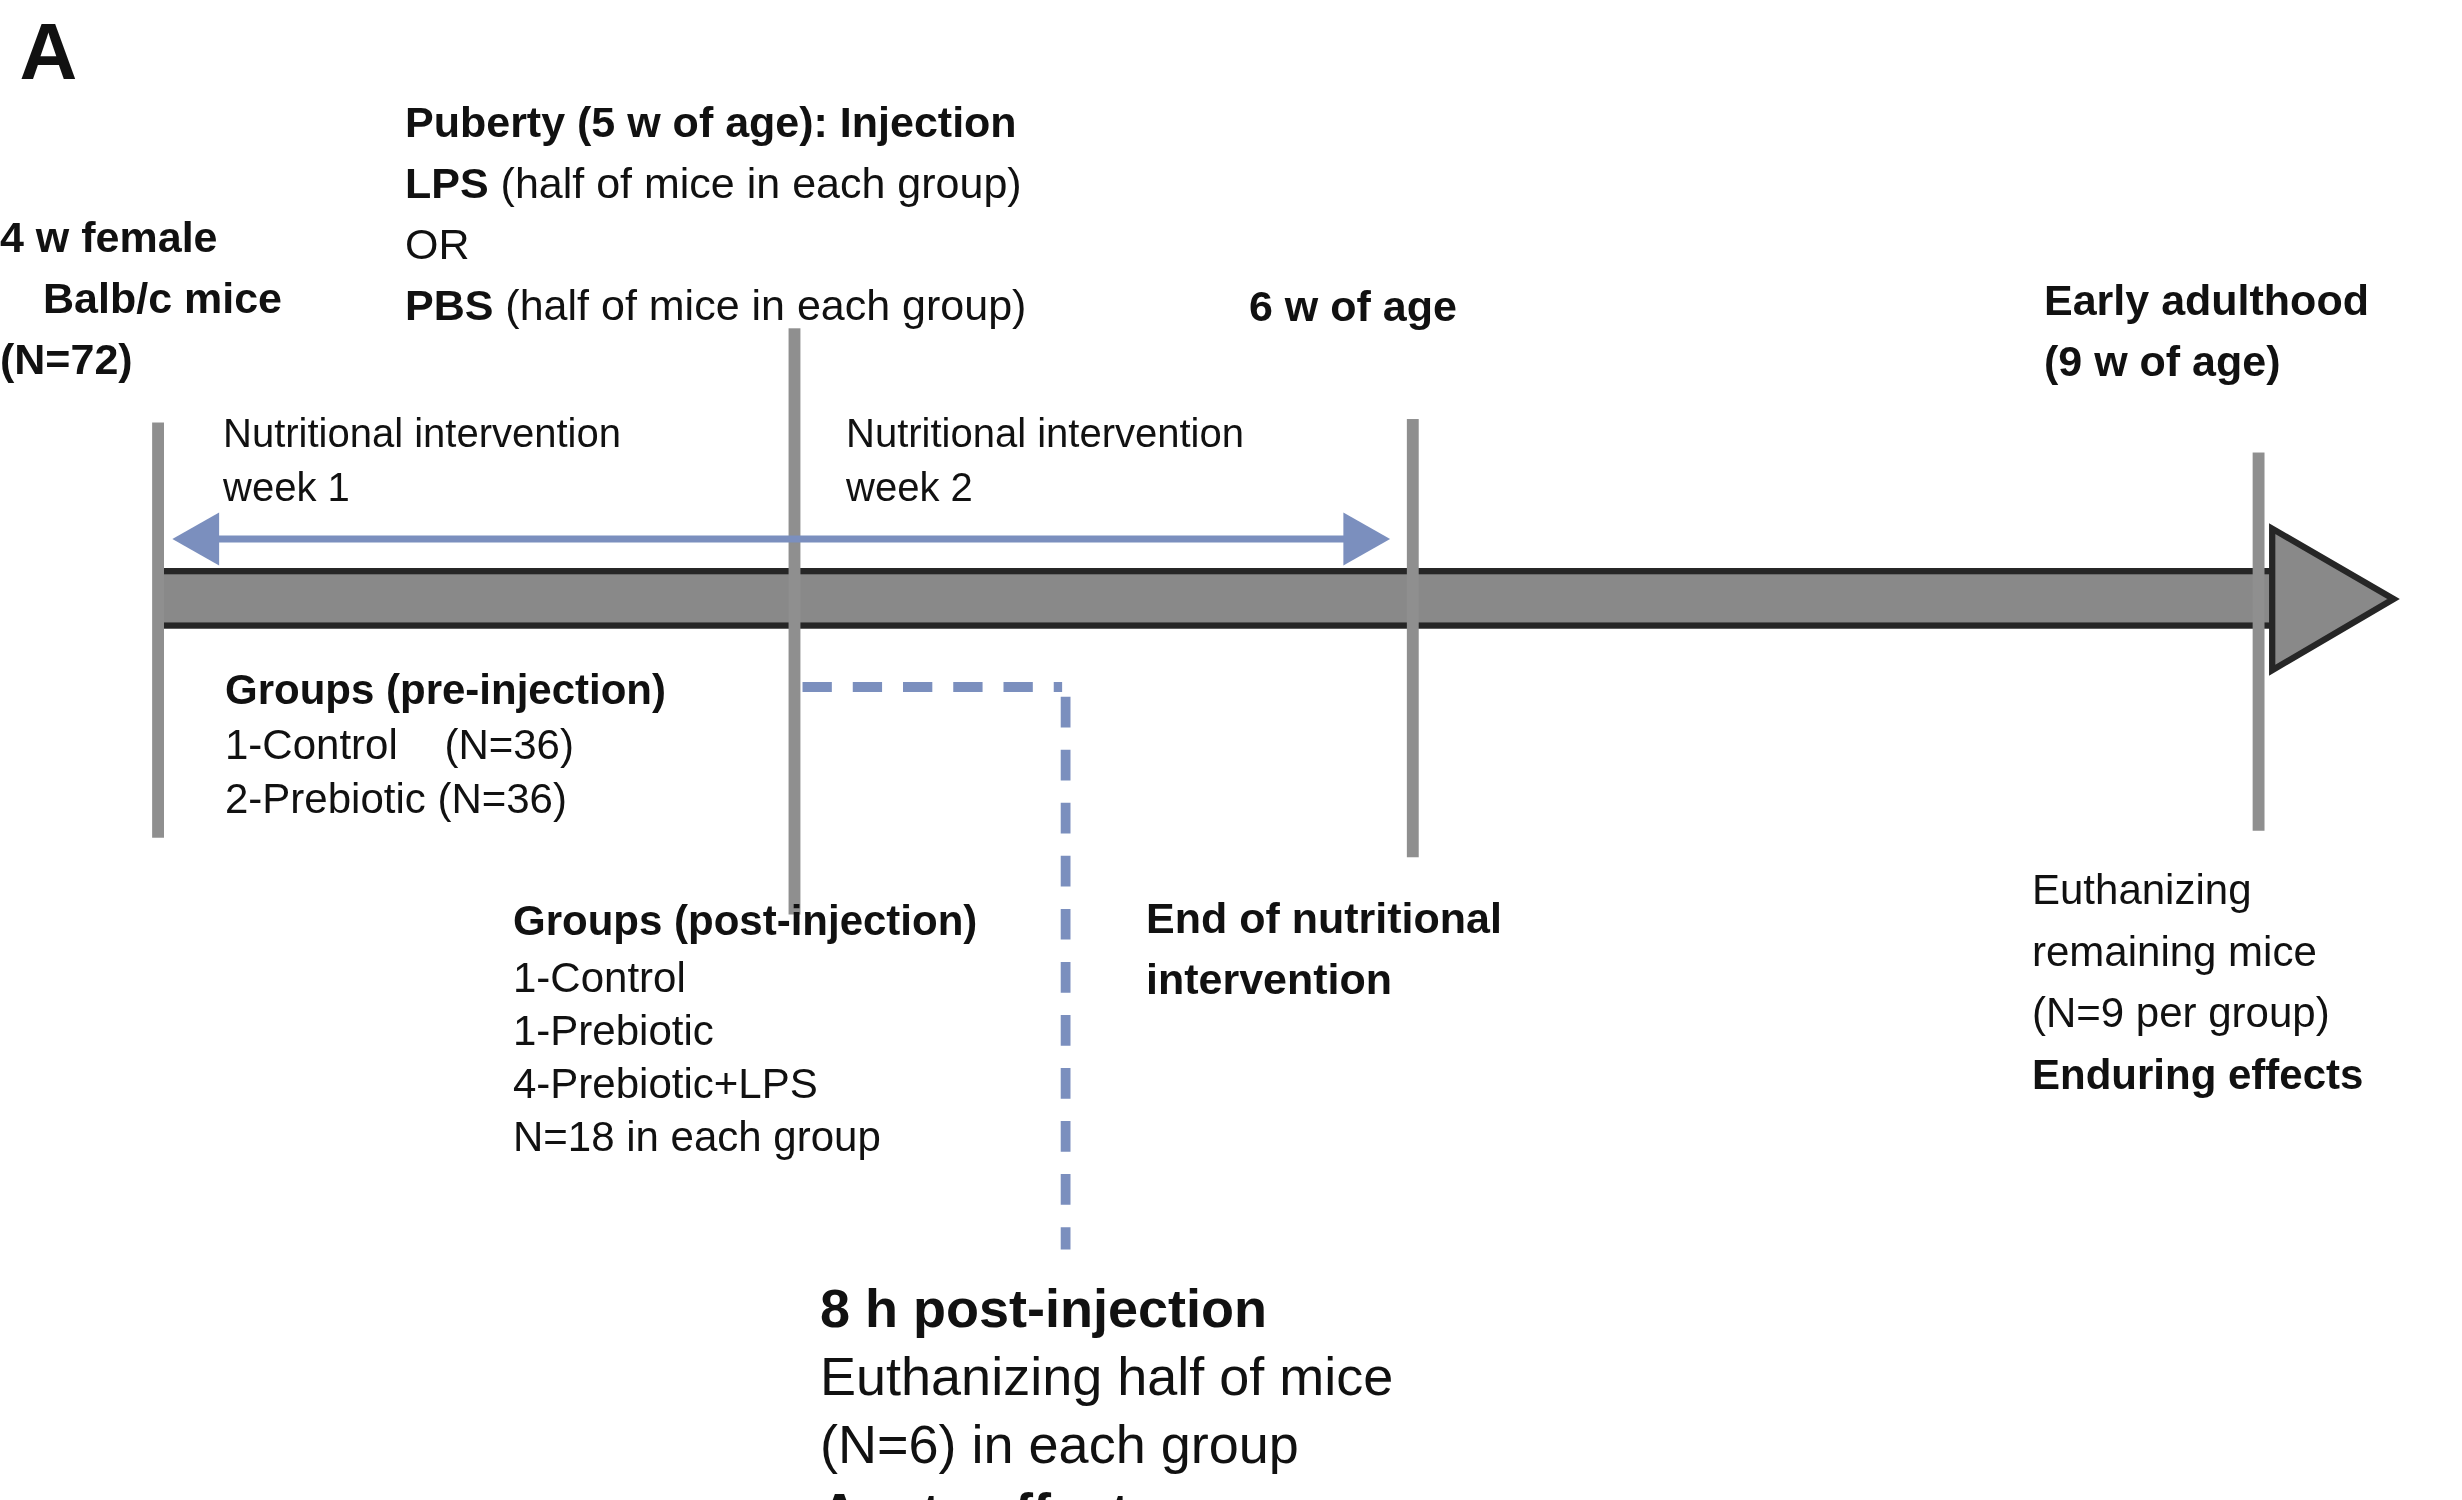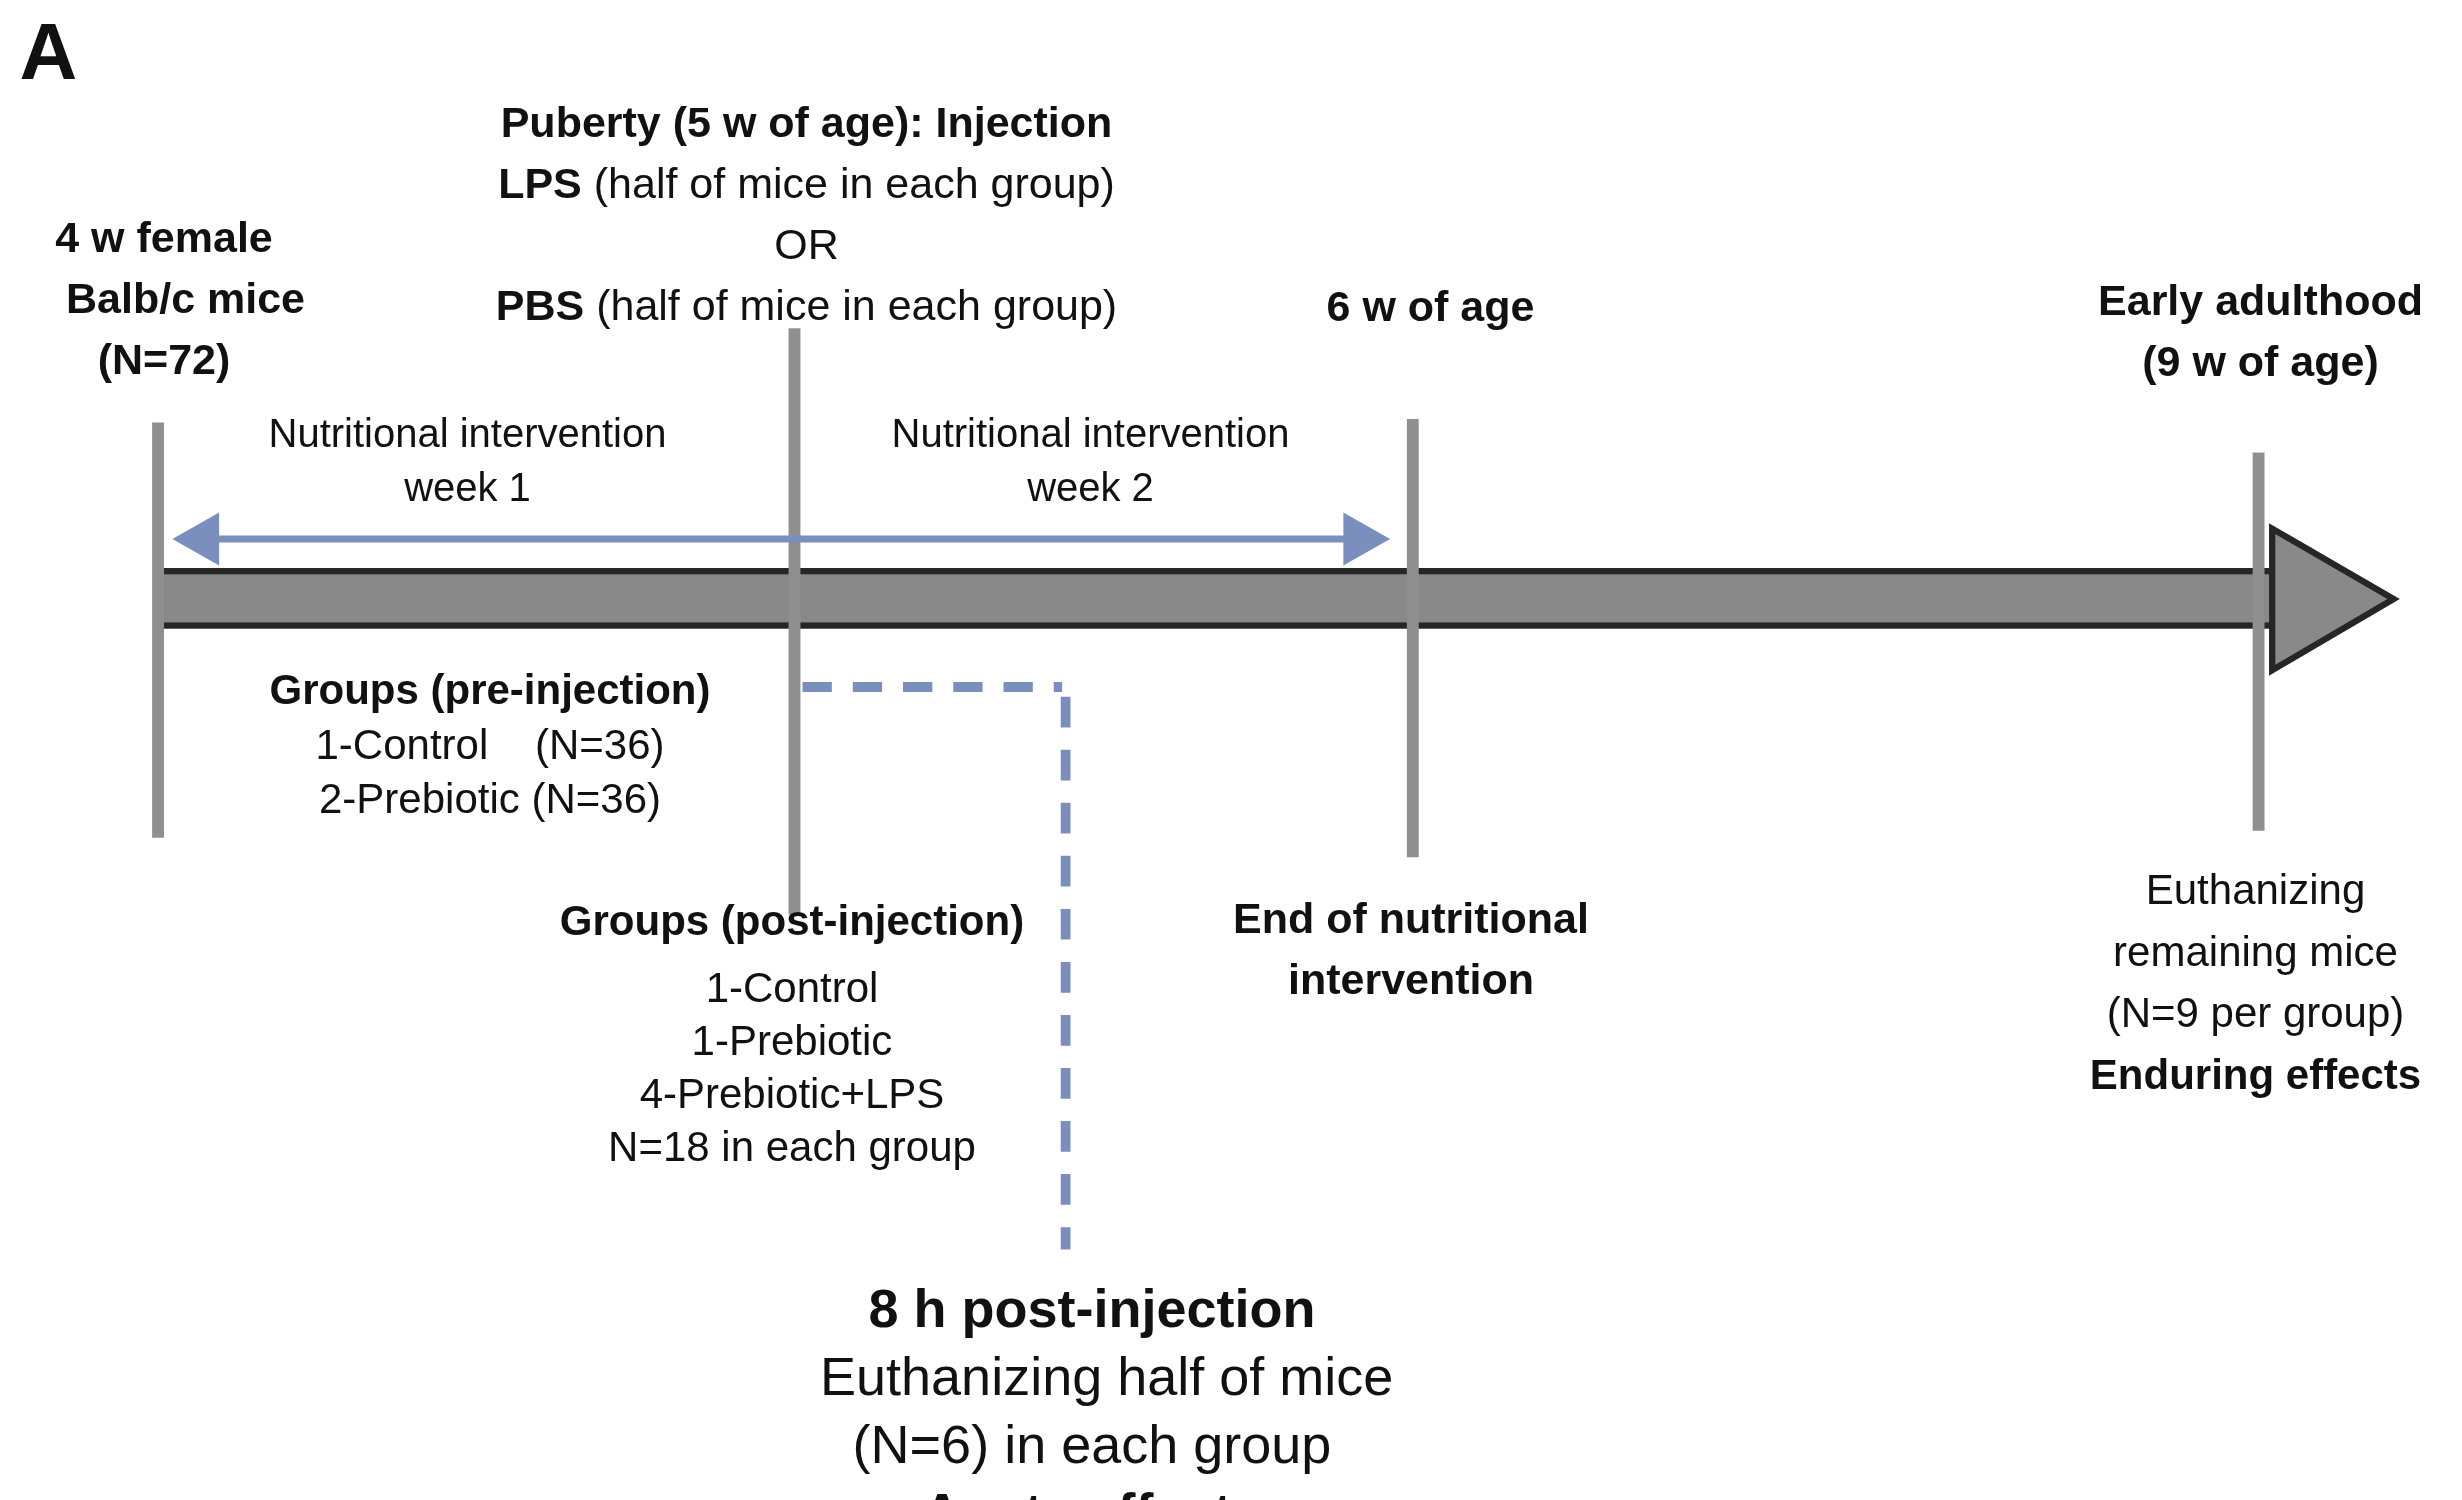--- a/index.html
+++ b/index.html
@@ -4,21 +4,21 @@
 <style>
   html,body{margin:0;padding:0;background:#ffffff;}
   #canvas{
     position:relative;
     width:2462px;height:1501px;
     background:#ffffff;
     font-family:"Liberation Sans",sans-serif;
     color:#111111;
     overflow:hidden;
   }
-  .tblock{position:absolute;text-align:center;line-height:1.0;}
+  .tblock{position:absolute;text-align:left;line-height:1.0;}
   .line{white-space:nowrap;}
   .b{font-weight:700;}
   .panel-label{position:absolute;font-weight:700;}
   svg{position:absolute;left:0;top:0;}
 </style>
 </head>
 <body>
 
 <div id="canvas">
 
@@ -77,21 +77,21 @@
     <div class="line">week 2</div>
   </div>
 
   <div class="tblock" style="left:225px;top:669px;width:530px;font-size:42px;">
     <div class="line b" style="margin-bottom:12.6px;">Groups (pre-injection)</div>
     <div class="line" style="margin-bottom:12.6px;">1-Control&nbsp;&nbsp;&nbsp;&nbsp;(N=36)</div>
     <div class="line">2-Prebiotic (N=36)</div>
   </div>
 
   <div class="tblock" style="left:513px;top:900px;width:558px;font-size:42px;">
-    <div class="line b" style="margin-bottom:25px;">Groups (post-injection)</div>
+    <div class="line b" style="margin-bottom:15px;">Groups (post-injection)</div>
     <div class="line" style="margin-bottom:11px;">1-Control</div>
     <div class="line" style="margin-bottom:11px;">1-Prebiotic</div>
     <div class="line" style="margin-bottom:11px;">4-Prebiotic+LPS</div>
     <div class="line">N=18 in each group</div>
   </div>
 
   <div class="tblock b" style="left:1146px;top:897px;width:530px;font-size:43px;">
     <div class="line" style="margin-bottom:18px;">End of nutritional</div>
     <div class="line">intervention</div>
   </div>

